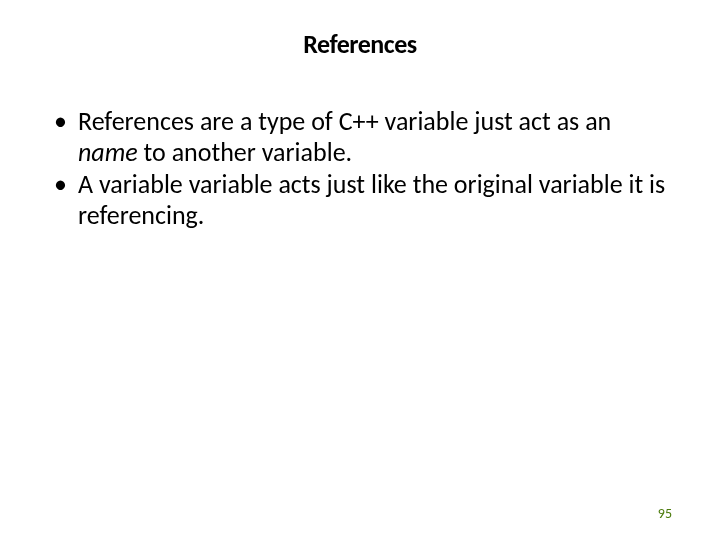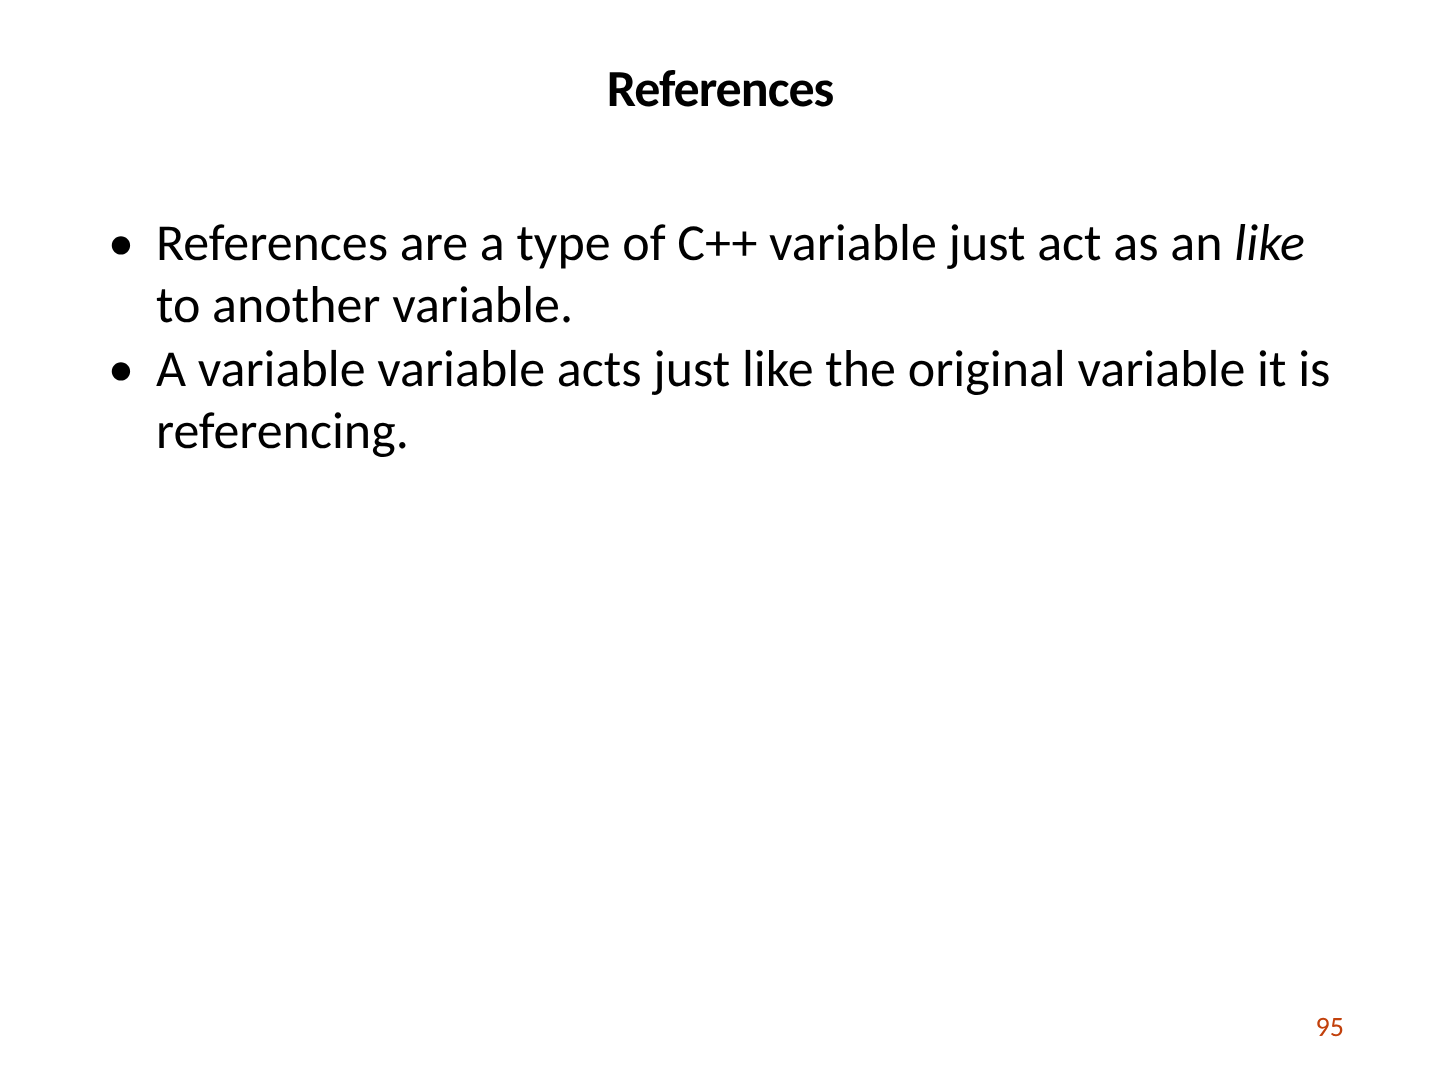--- a/index.html
+++ b/index.html
@@ -52,30 +52,30 @@
     text-align-last: left;
   }
   .italic {
     font-style: italic;
   }
   .page-number {
     position: absolute;
     bottom: 18px;
     right: 48px;
     font-size: 14px;
-    color: #c2410c;
+    color: #4d7c0f;
   }
 </style>
 </head>
 <body>
 
 <div class="slide">
   <h1 class="title">References</h1>
   <ul class="bullets">
     <li>
-      <span>References are a type of C++ variable just act as an </span><span class="italic">like</span><span> to another variable.</span>
+      <span>References are a type of C++ variable just act as an </span><span class="italic">name</span><span> to another variable.</span>
     </li>
     <li>
       <span>A variable variable acts just like the original variable it is referencing.</span>
     </li>
   </ul>
   <div class="page-number">95</div>
 </div>
 
 </body></html>

